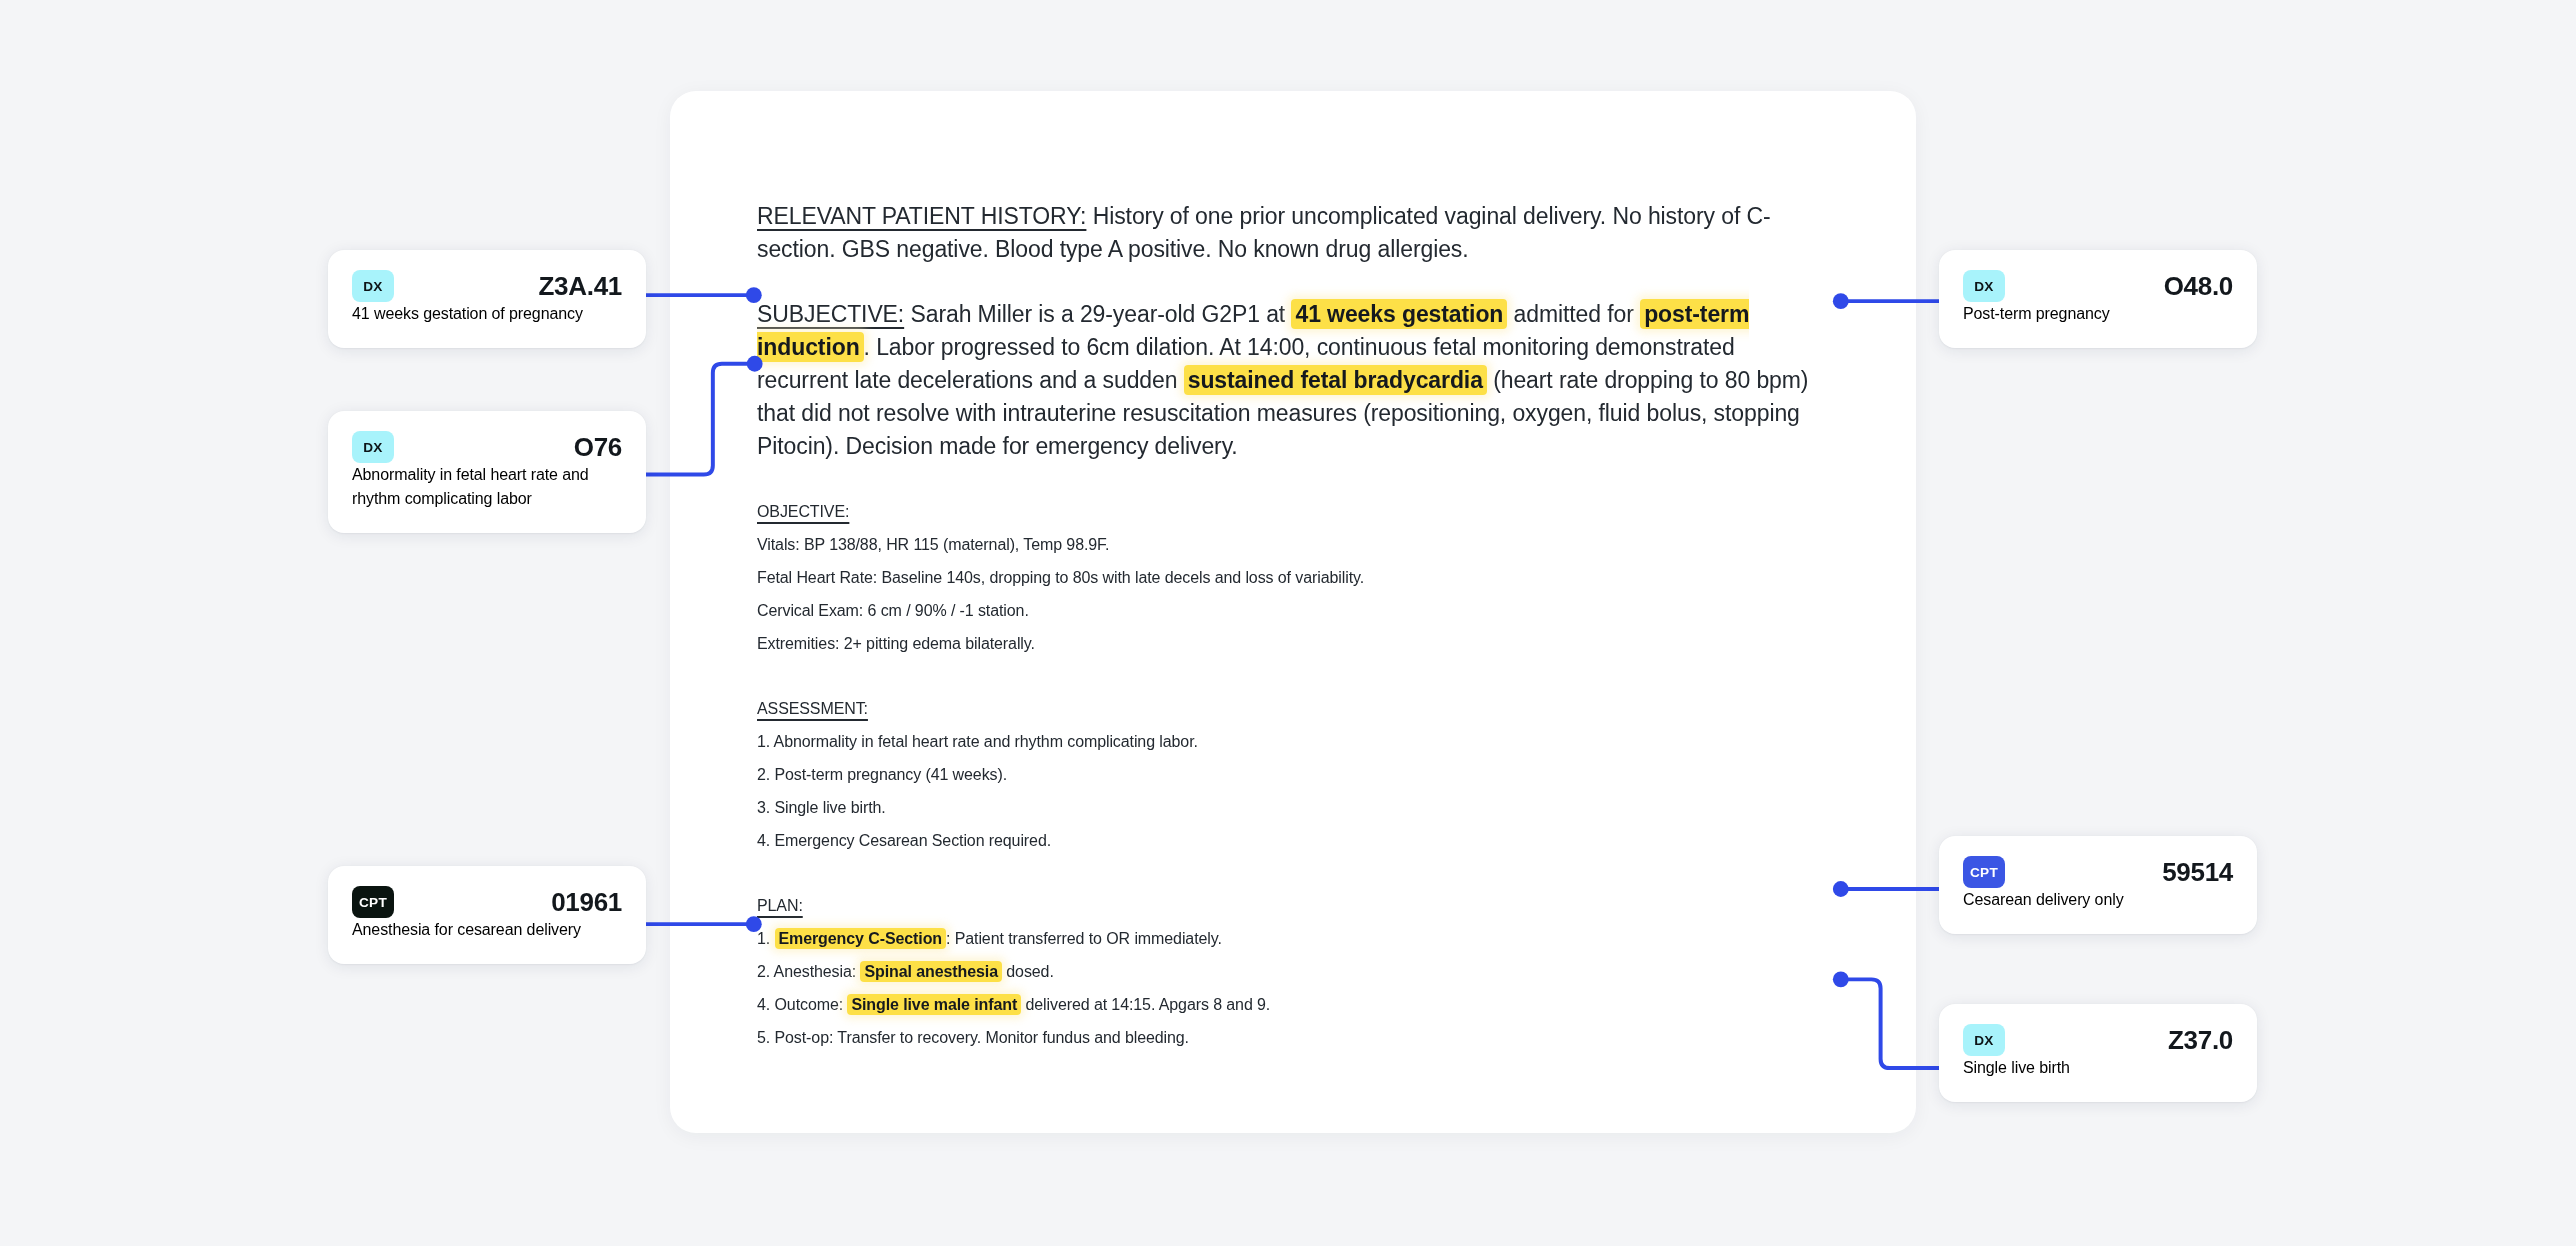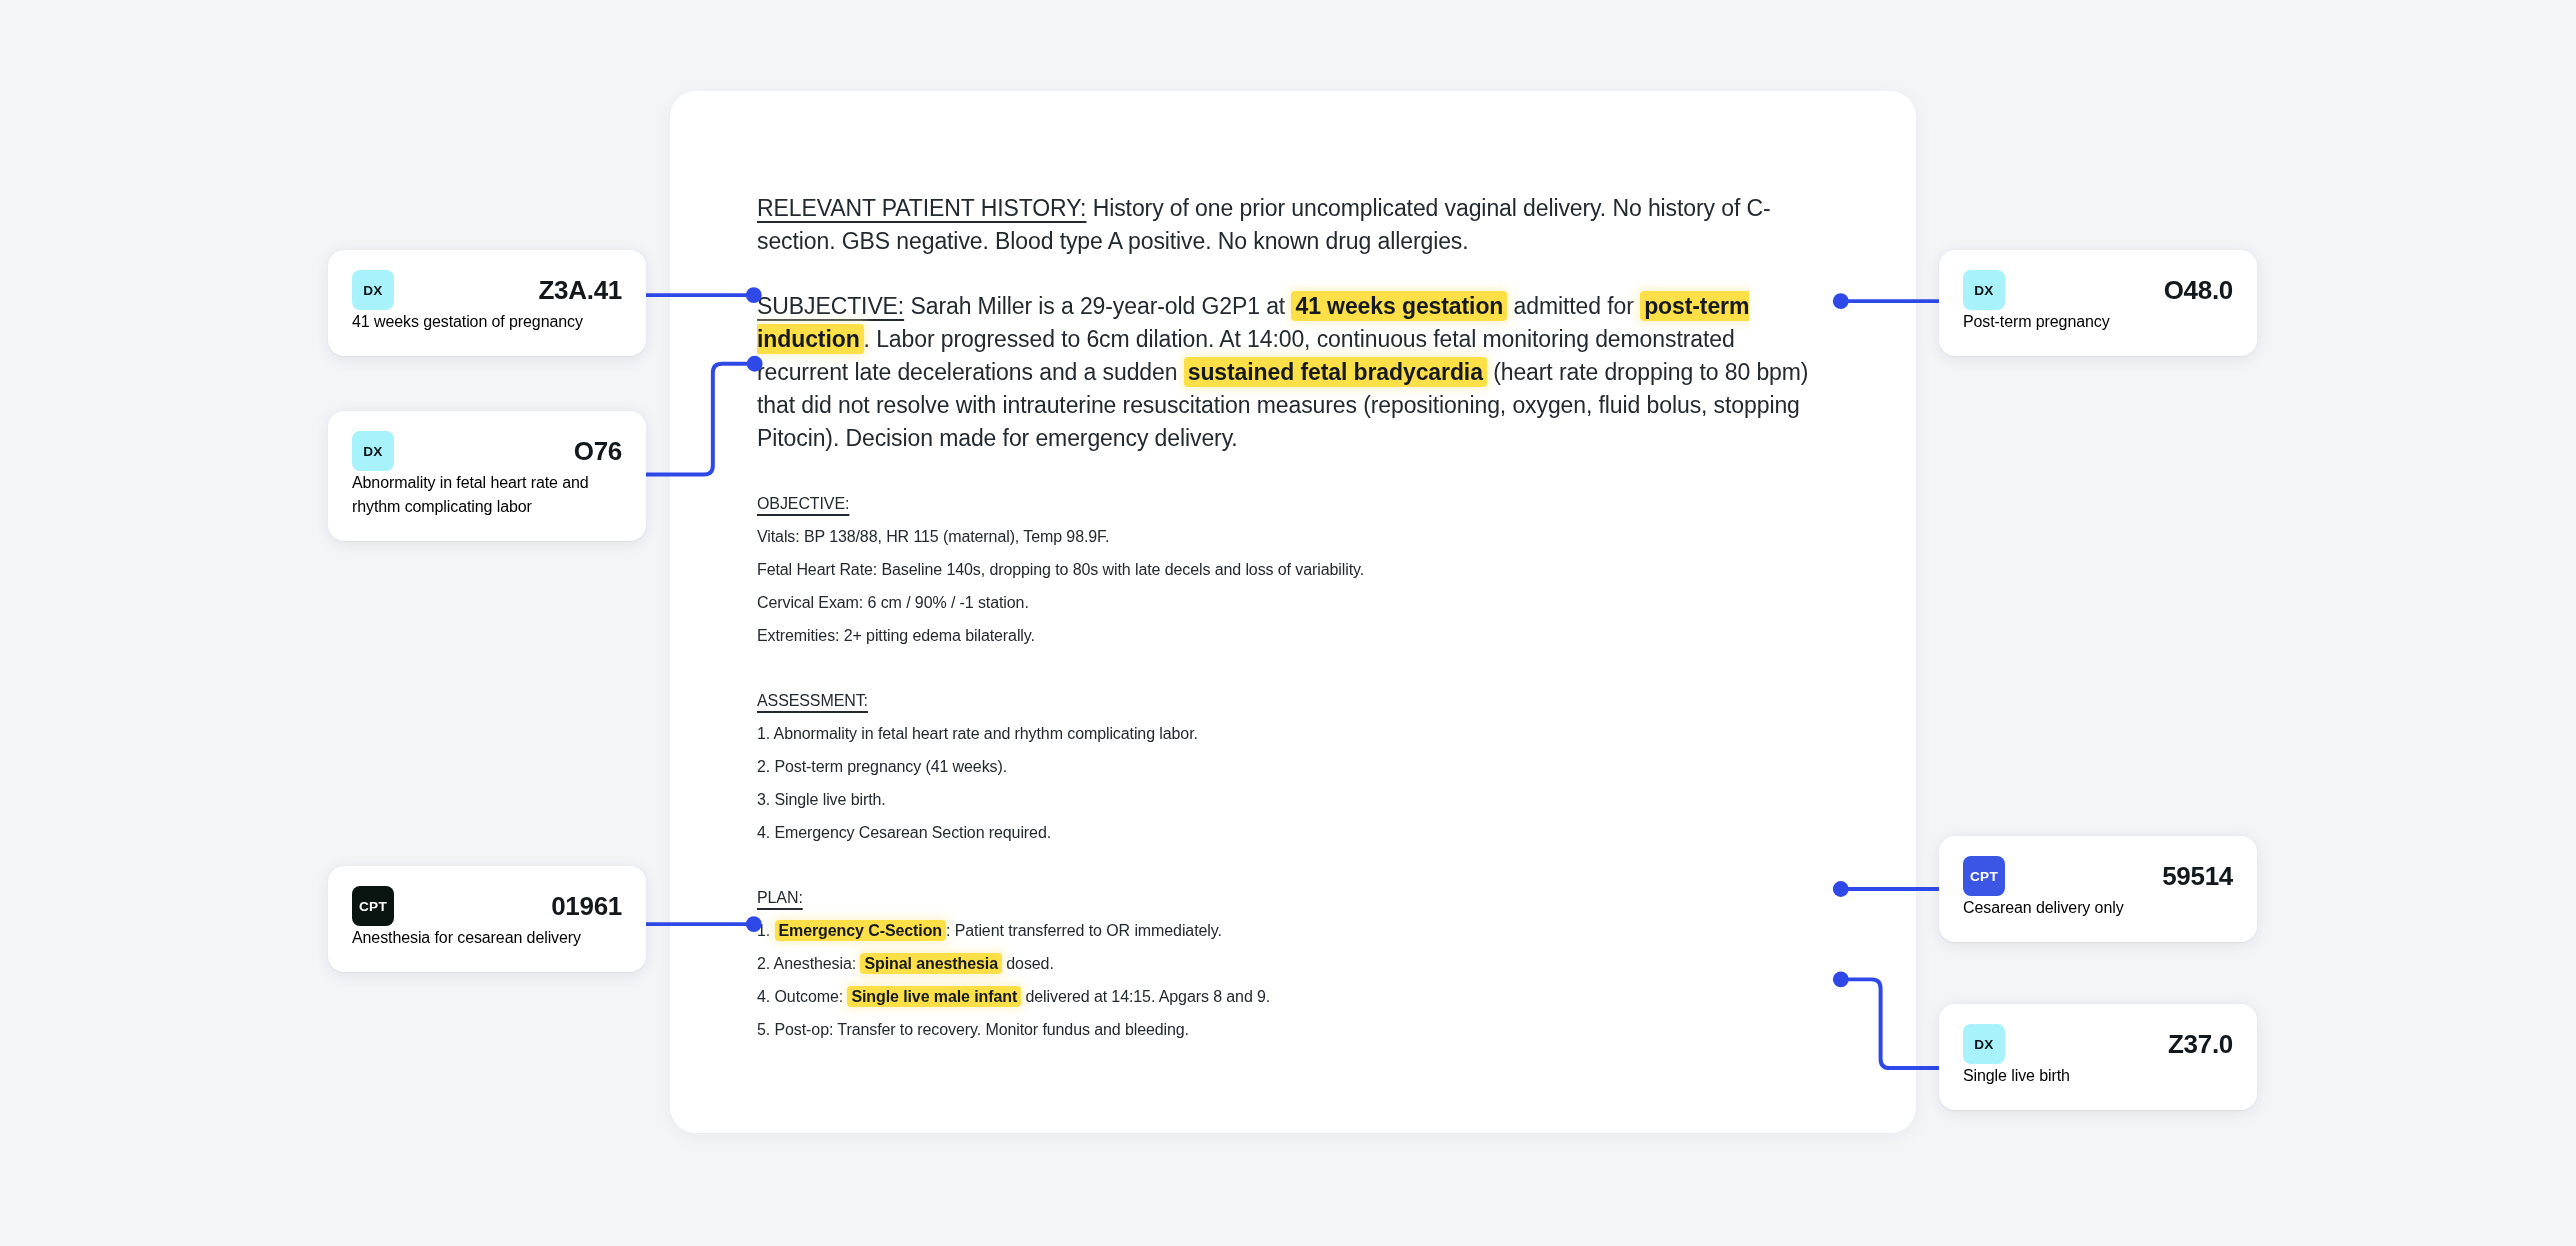--- a/index.html
+++ b/index.html
@@ -15,21 +15,21 @@
   .doc-panel {
     position: absolute;
     left: 670px; top: 91px;
     width: 1246px; height: 1042px;
     background: #ffffff;
     border-radius: 26px;
     box-shadow: 0 3.4px 19px rgba(20,30,60,0.05);
   }
   .doc-body {
     position: absolute;
-    left: 757px; top: 192px;
+    left: 757px; top: 200px;
     width: 1053px;
   }
   .para {
     font-size: 23px;
     line-height: 33px;
     color: #232930;
     letter-spacing: -0.1px;
     margin-bottom: 32px;
   }
   .sec-head {
@@ -58,21 +58,21 @@
   }
   .card-top {
     display: flex;
     align-items: center;
     justify-content: space-between;
   }
   .badge {
     display: inline-flex;
     align-items: center;
     justify-content: center;
-    width: 42px; height: 40px;
+    width: 42px; height: 32px;
     border-radius: 8px;
     font-size: 13.6px;
     font-weight: bold;
     letter-spacing: 0.3px;
   }
   .badge.dx  { background: #a8f3fb; color: #0d1417; }
   .badge.cpt-dark { background: #0a1410; color: #ffffff; }
   .badge.cpt-blue { background: #3b56e4; color: #ffffff; }
   .code {
     font-size: 26px;

